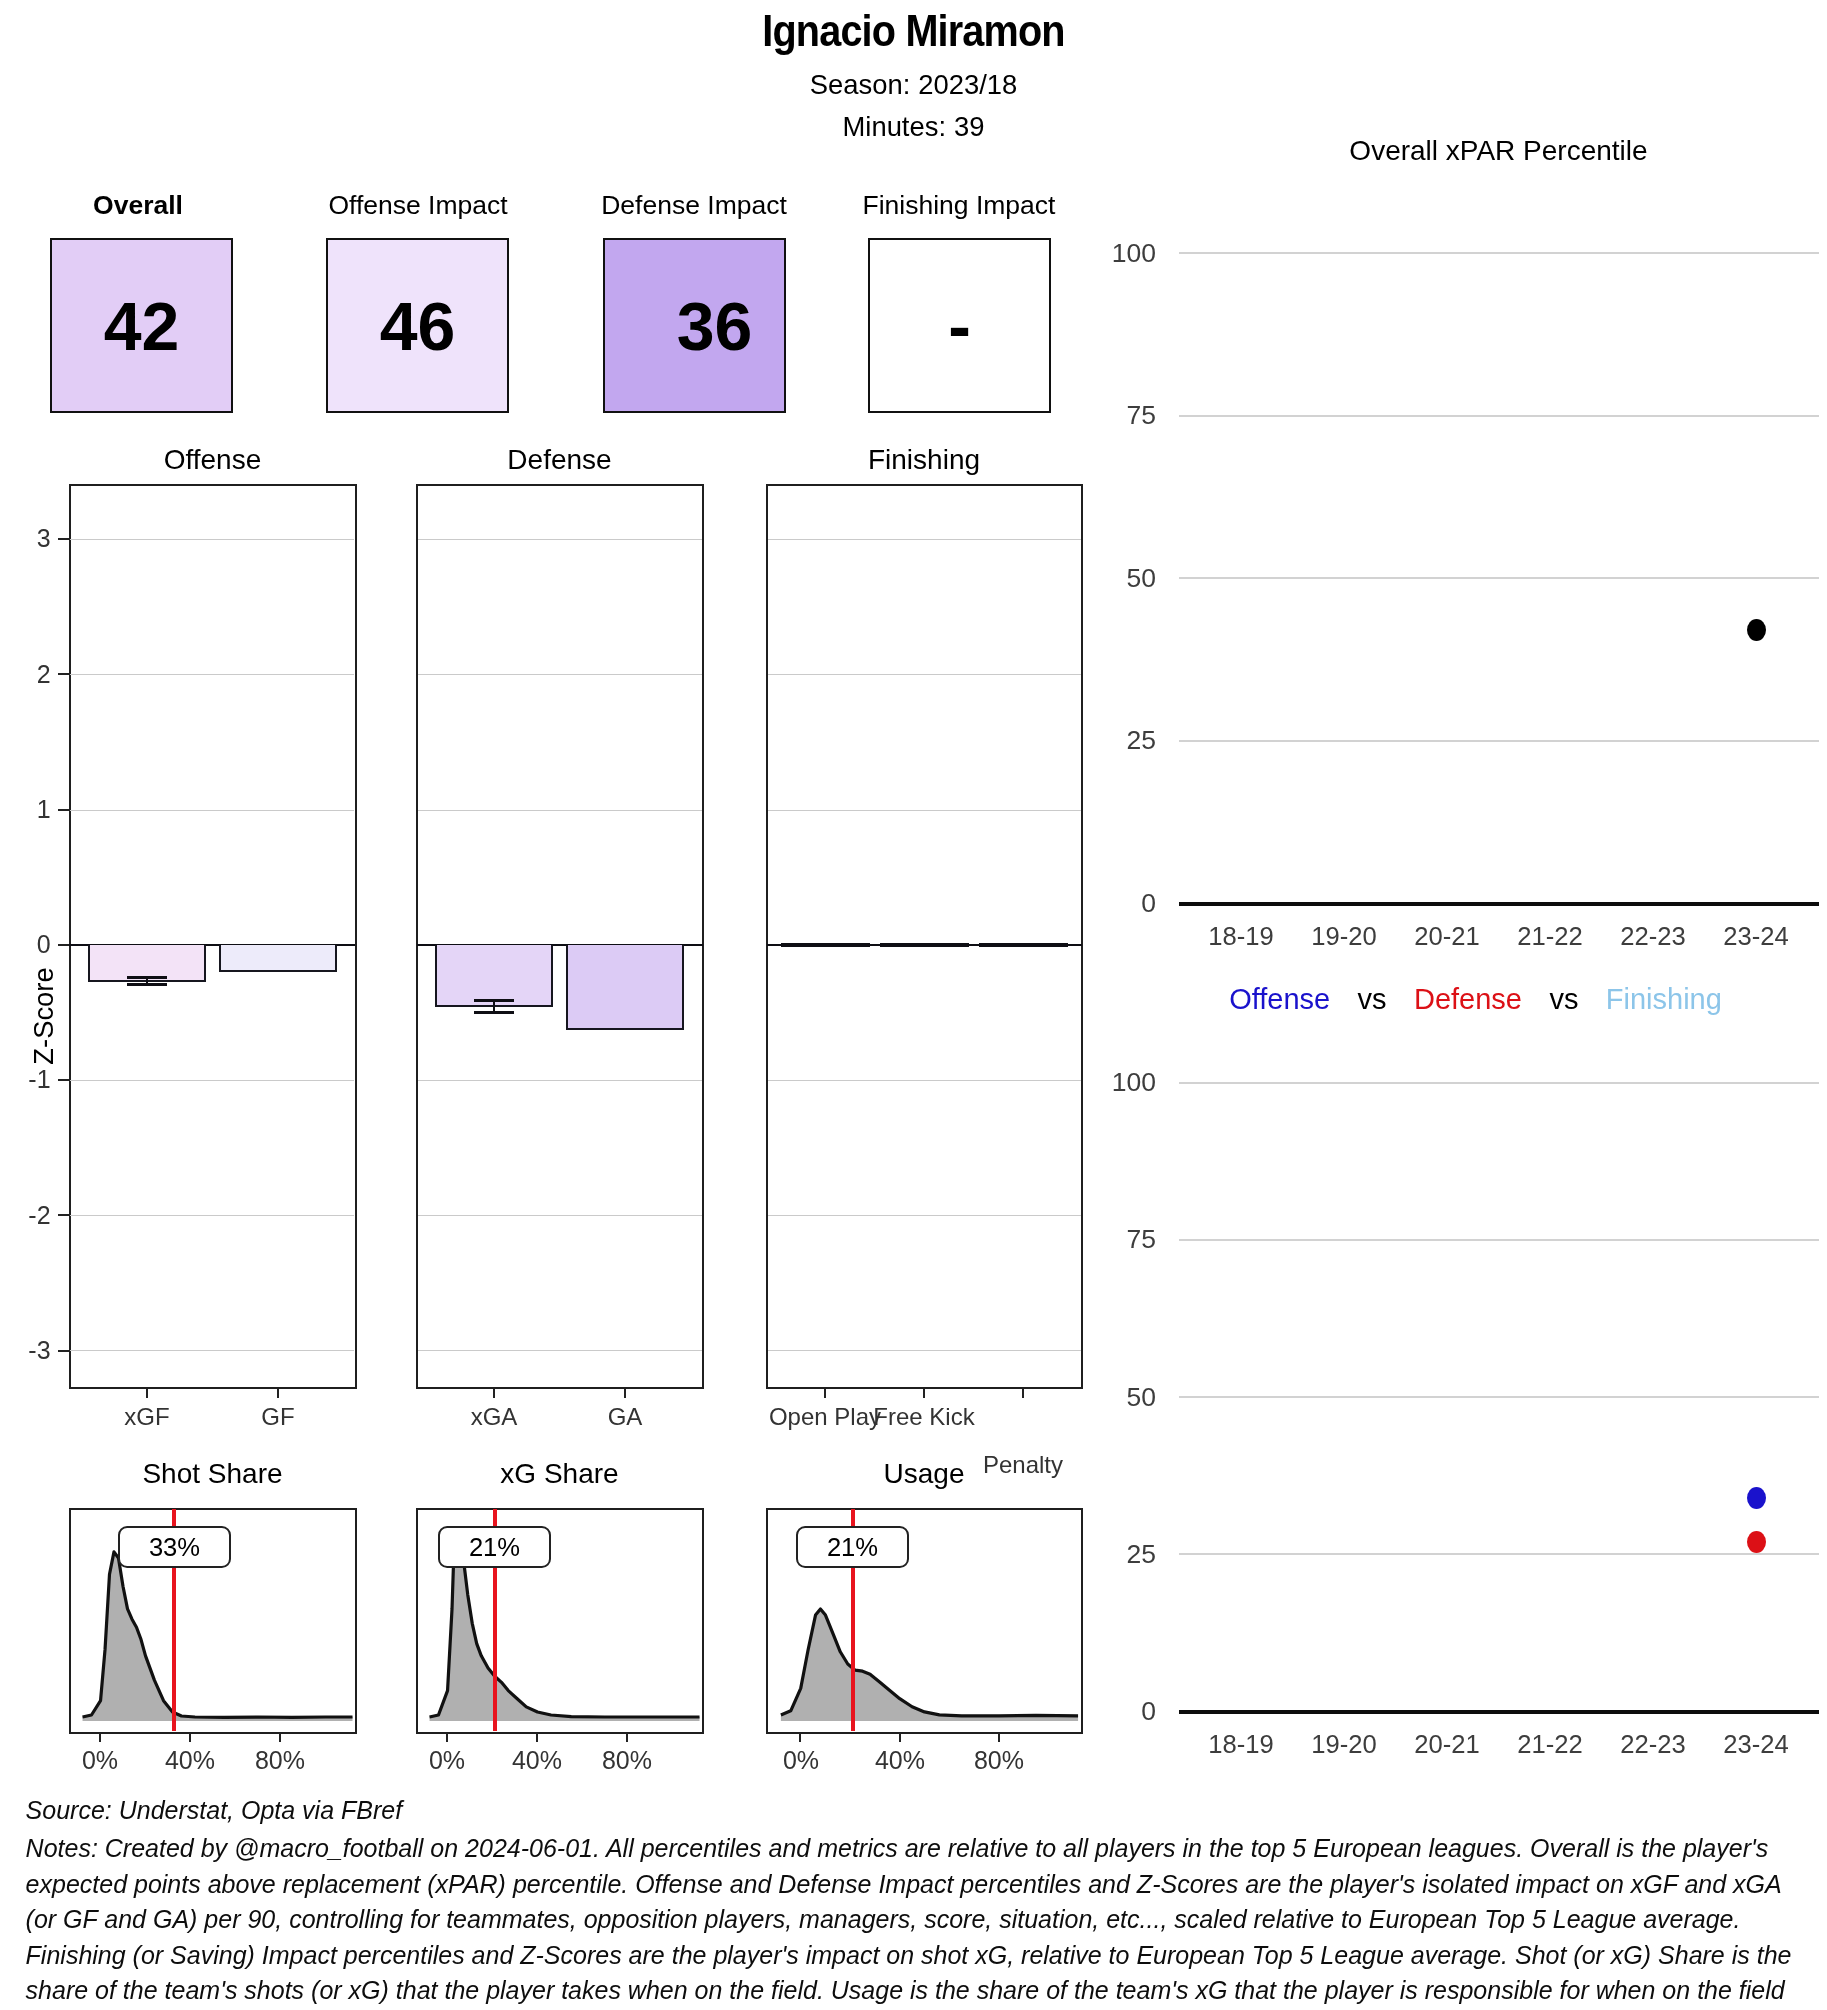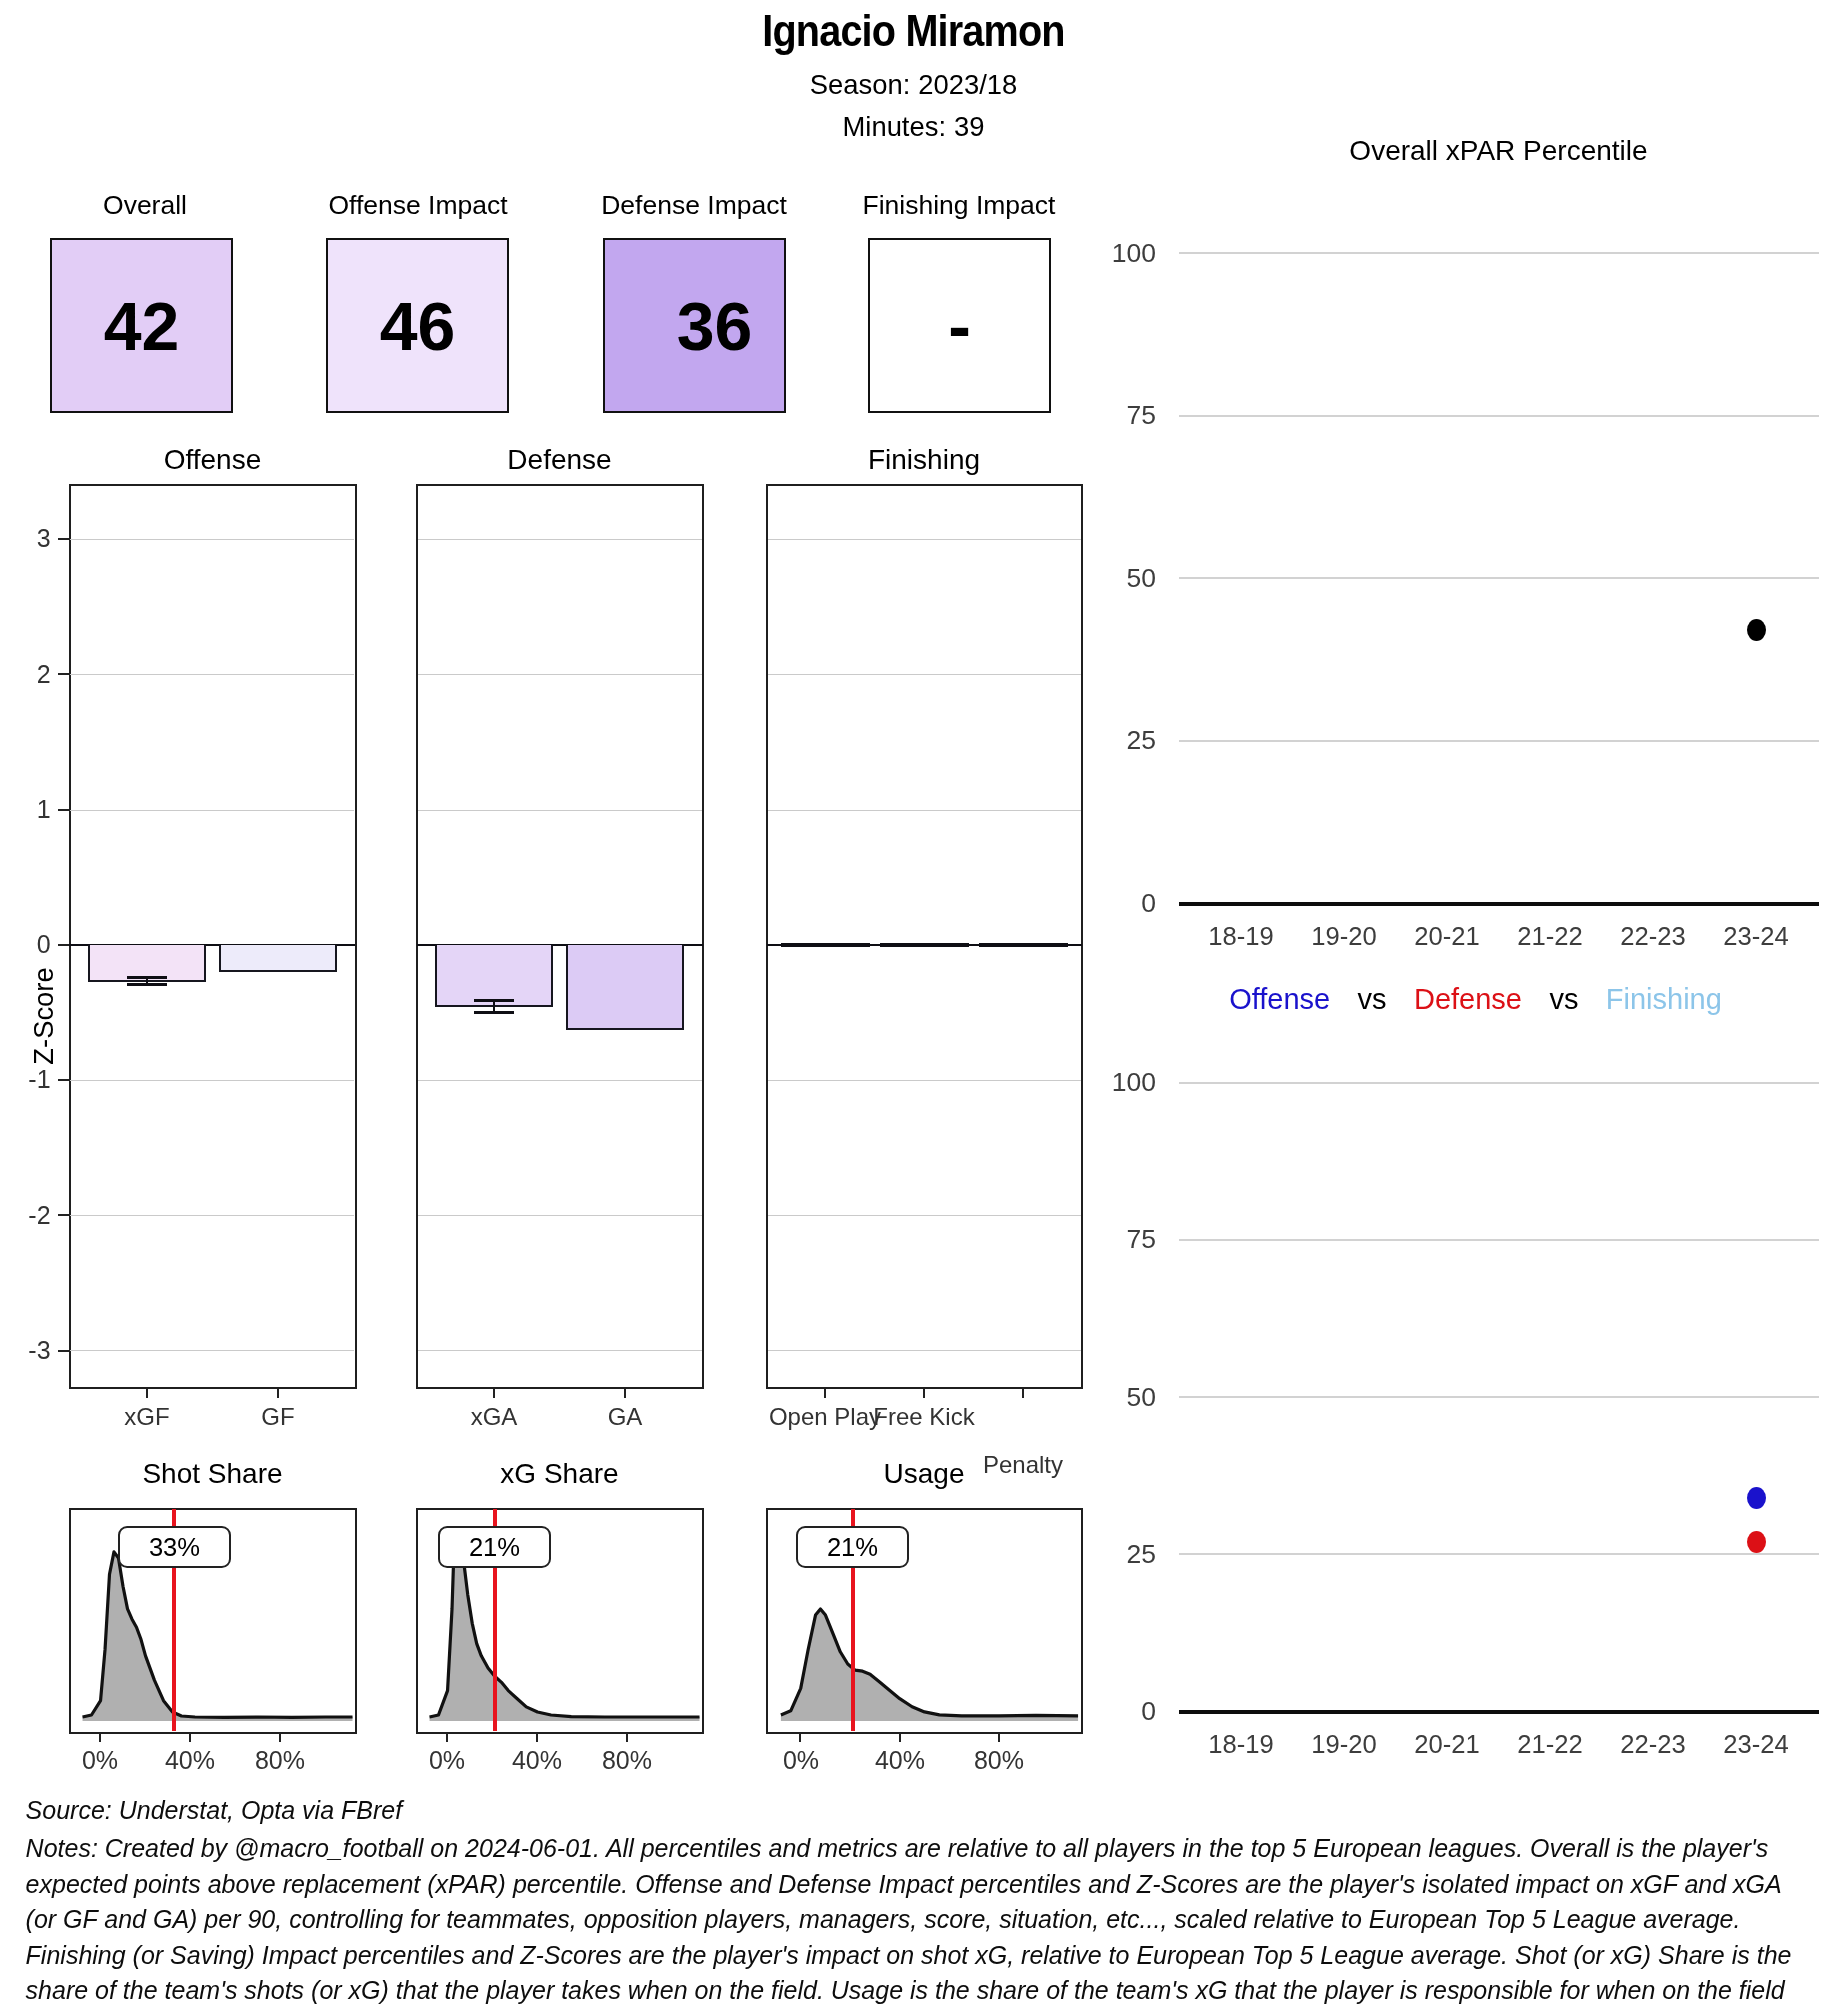--- a/index.html
+++ b/index.html
@@ -24,21 +24,21 @@
   <div class="abs ctr hdr-title">Ignacio Miramon</div>
   <div class="abs hdr-sub" style="top:69px;">
     <span>Season:</span>
     <span>2023/18</span>
   </div>
   <div class="abs hdr-sub" style="top:111px;">
     <span>Minutes:</span>
     <span>39</span>
   </div>
 
-  <div class="abs ctr card-label" style="left:8px;font-weight:400;">Overall</div>
+  <div class="abs ctr card-label" style="left:1px;font-weight:700;">Overall</div>
   <div class="abs ctr card-box" style="left: 50px; background: rgb(226, 205, 246);">
     <span class="card-value">42</span>
   </div>
 
   <div class="abs ctr card-label" style="left:281px;">Offense Impact</div>
   <div class="abs ctr card-box" style="left: 326px; background: rgb(239, 227, 251);">
     <span class="card-value">46</span>
   </div>
 
   <div class="abs ctr card-label" style="left:557px;">Defense Impact</div>

